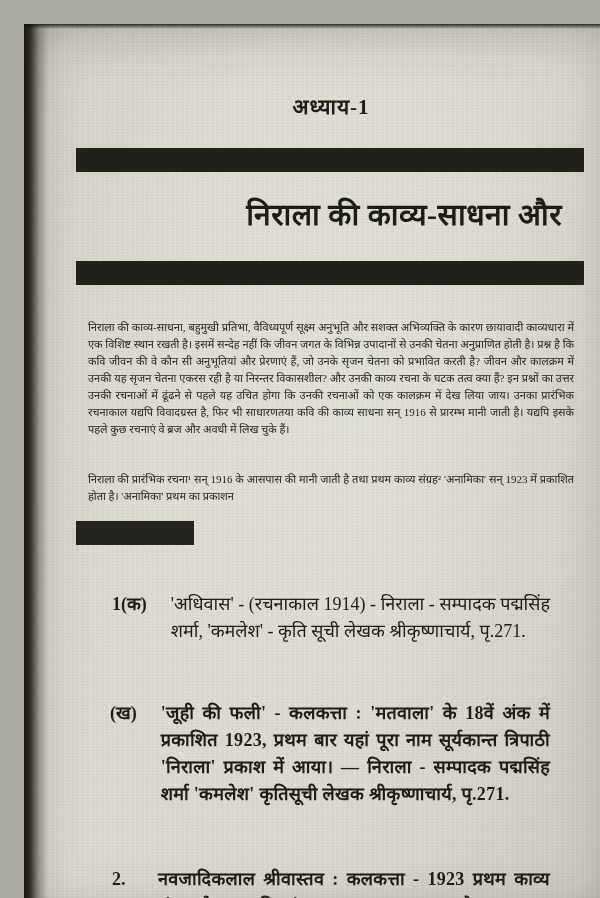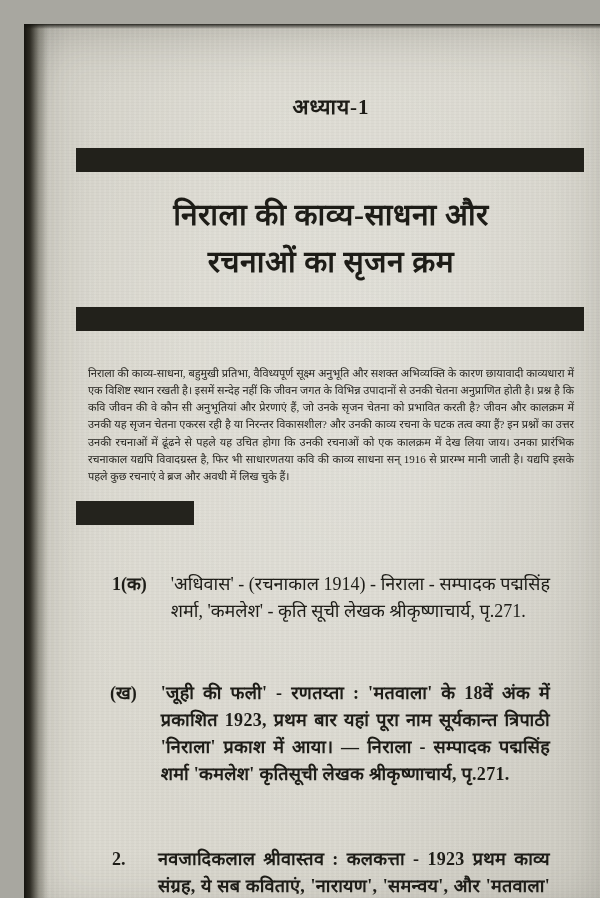--- a/index.html
+++ b/index.html
@@ -55,21 +55,21 @@
     margin-bottom: 16px;
   }
   .rule {
     height: 4px;
     background: #22211b;
     border: none;
   }
   .rule-top { margin: 0 2px 8px 0; }
   .rule-bottom { margin: 10px 2px 22px 0; height: 4px; }
   .title {
-    text-align: center;
+    text-align: right;
     font-weight: bold;
     font-size: 30px;
     line-height: 1.55;
     letter-spacing: 0.5px;
     margin: 8px 0 2px 0;
   }
   .body-para {
     font-size: 11px;
     line-height: 1.56;
     text-align: justify;
@@ -111,40 +111,40 @@
   <div class="binding-edge"></div>
 
   <div class="page-content">
 
     <div class="chapter">अध्याय-1</div>
 
     <div class="rule rule-top"></div>
 
     <h1 class="title">
       <span>निराला की काव्य-साधना और</span><br>
-      <span>रचनाओं का सृजन क्रम</span>
     </h1>
 
     <div class="rule rule-bottom"></div>
 
     <p class="body-para">निराला की काव्य-साधना, बहुमुखी प्रतिभा, वैविध्यपूर्ण सूक्ष्म अनुभूति और सशक्त अभिव्यक्ति के कारण छायावादी काव्यधारा में एक विशिष्ट स्थान रखती है। इसमें सन्देह नहीं कि जीवन जगत के विभिन्न उपादानों से उनकी चेतना अनुप्राणित होती है। प्रश्न है कि कवि जीवन की वे कौन सी अनुभूतियां और प्रेरणाएं हैं, जो उनके सृजन चेतना को प्रभावित करती है? जीवन और कालक्रम में उनकी यह सृजन चेतना एकरस रही है या निरन्तर विकासशील? और उनकी काव्य रचना के घटक तत्व क्या हैं? इन प्रश्नों का उत्तर उनकी रचनाओं में ढूंढने से पहले यह उचित होगा कि उनकी रचनाओं को एक कालक्रम में देख लिया जाय। उनका प्रारंभिक रचनाकाल यद्यपि विवादग्रस्त है, फिर भी साधारणतया कवि की काव्य साधना सन् 1916 से प्रारम्भ मानी जाती है। यद्यपि इसके पहले कुछ रचनाएं वे ब्रज और अवधी में लिख चुके हैं।</p>
 
+    <p class="body-para">निराला की प्रारंभिक रचना¹ सन् 1916 के आसपास की मानी जाती है तथा प्रथम काव्य संग्रह² 'अनामिका' सन् 1923 में प्रकाशित होता है। 'अनामिका' प्रथम का प्रकाशन</p>
 
     <div class="footnote-rule"></div>
 
     <div class="footnotes">
 
       <div class="footnote fn-1">
         <span class="fn-marker">1(क)</span>
         <span class="fn-text">'अधिवास' - (रचनाकाल 1914) - निराला - सम्पादक पद्मसिंह शर्मा, 'कमलेश' - कृति सूची लेखक श्रीकृष्णाचार्य, पृ.271.</span>
       </div>
 
       <div class="footnote fn-2">
         <span class="fn-marker">(ख)</span>
-        <span class="fn-text">'जूही की फली' - रणतय्ता : 'मतवाला' के 18वें अंक में प्रकाशित 1923, प्रथम बार यहां पूरा नाम सूर्यकान्त त्रिपाठी 'निराला' प्रकाश में आया। — निराला - सम्पादक पद्मसिंह शर्मा 'कमलेश' कृतिसूची लेखक श्रीकृष्णाचार्य, पृ.271.</span>
+        <span class="fn-text">'जूही की फली' - कलकत्ता : 'मतवाला' के 18वें अंक में प्रकाशित 1923, प्रथम बार यहां पूरा नाम सूर्यकान्त त्रिपाठी 'निराला' प्रकाश में आया। — निराला - सम्पादक पद्मसिंह शर्मा 'कमलेश' कृतिसूची लेखक श्रीकृष्णाचार्य, पृ.271.</span>
       </div>
 
       <div class="footnote fn-3">
         <span class="fn-marker">2.</span>
         <span class="fn-text">नवजादिकलाल श्रीवास्तव : कलकत्ता - 1923 प्रथम काव्य संग्रह, ये सब कविताएं, 'नारायण', 'समन्वय', और 'मतवाला' में छपी थी। प्रथम संशोधित संस्करण इलाहाबाद, भारती भंडार 1938, 194 पृ.21 से भूमिका में लेखक ने लिखा है : इस अनामिका में उसका (सन् 1923 की अनामिका का) कोई चिन्ह अवशिष्ट नहीं। मेरा उपनाम 'निराला', 'मतवाला' के अनुप्रास पर ...</span>
       </div>
 
     </div>
   </div>
 </div>

